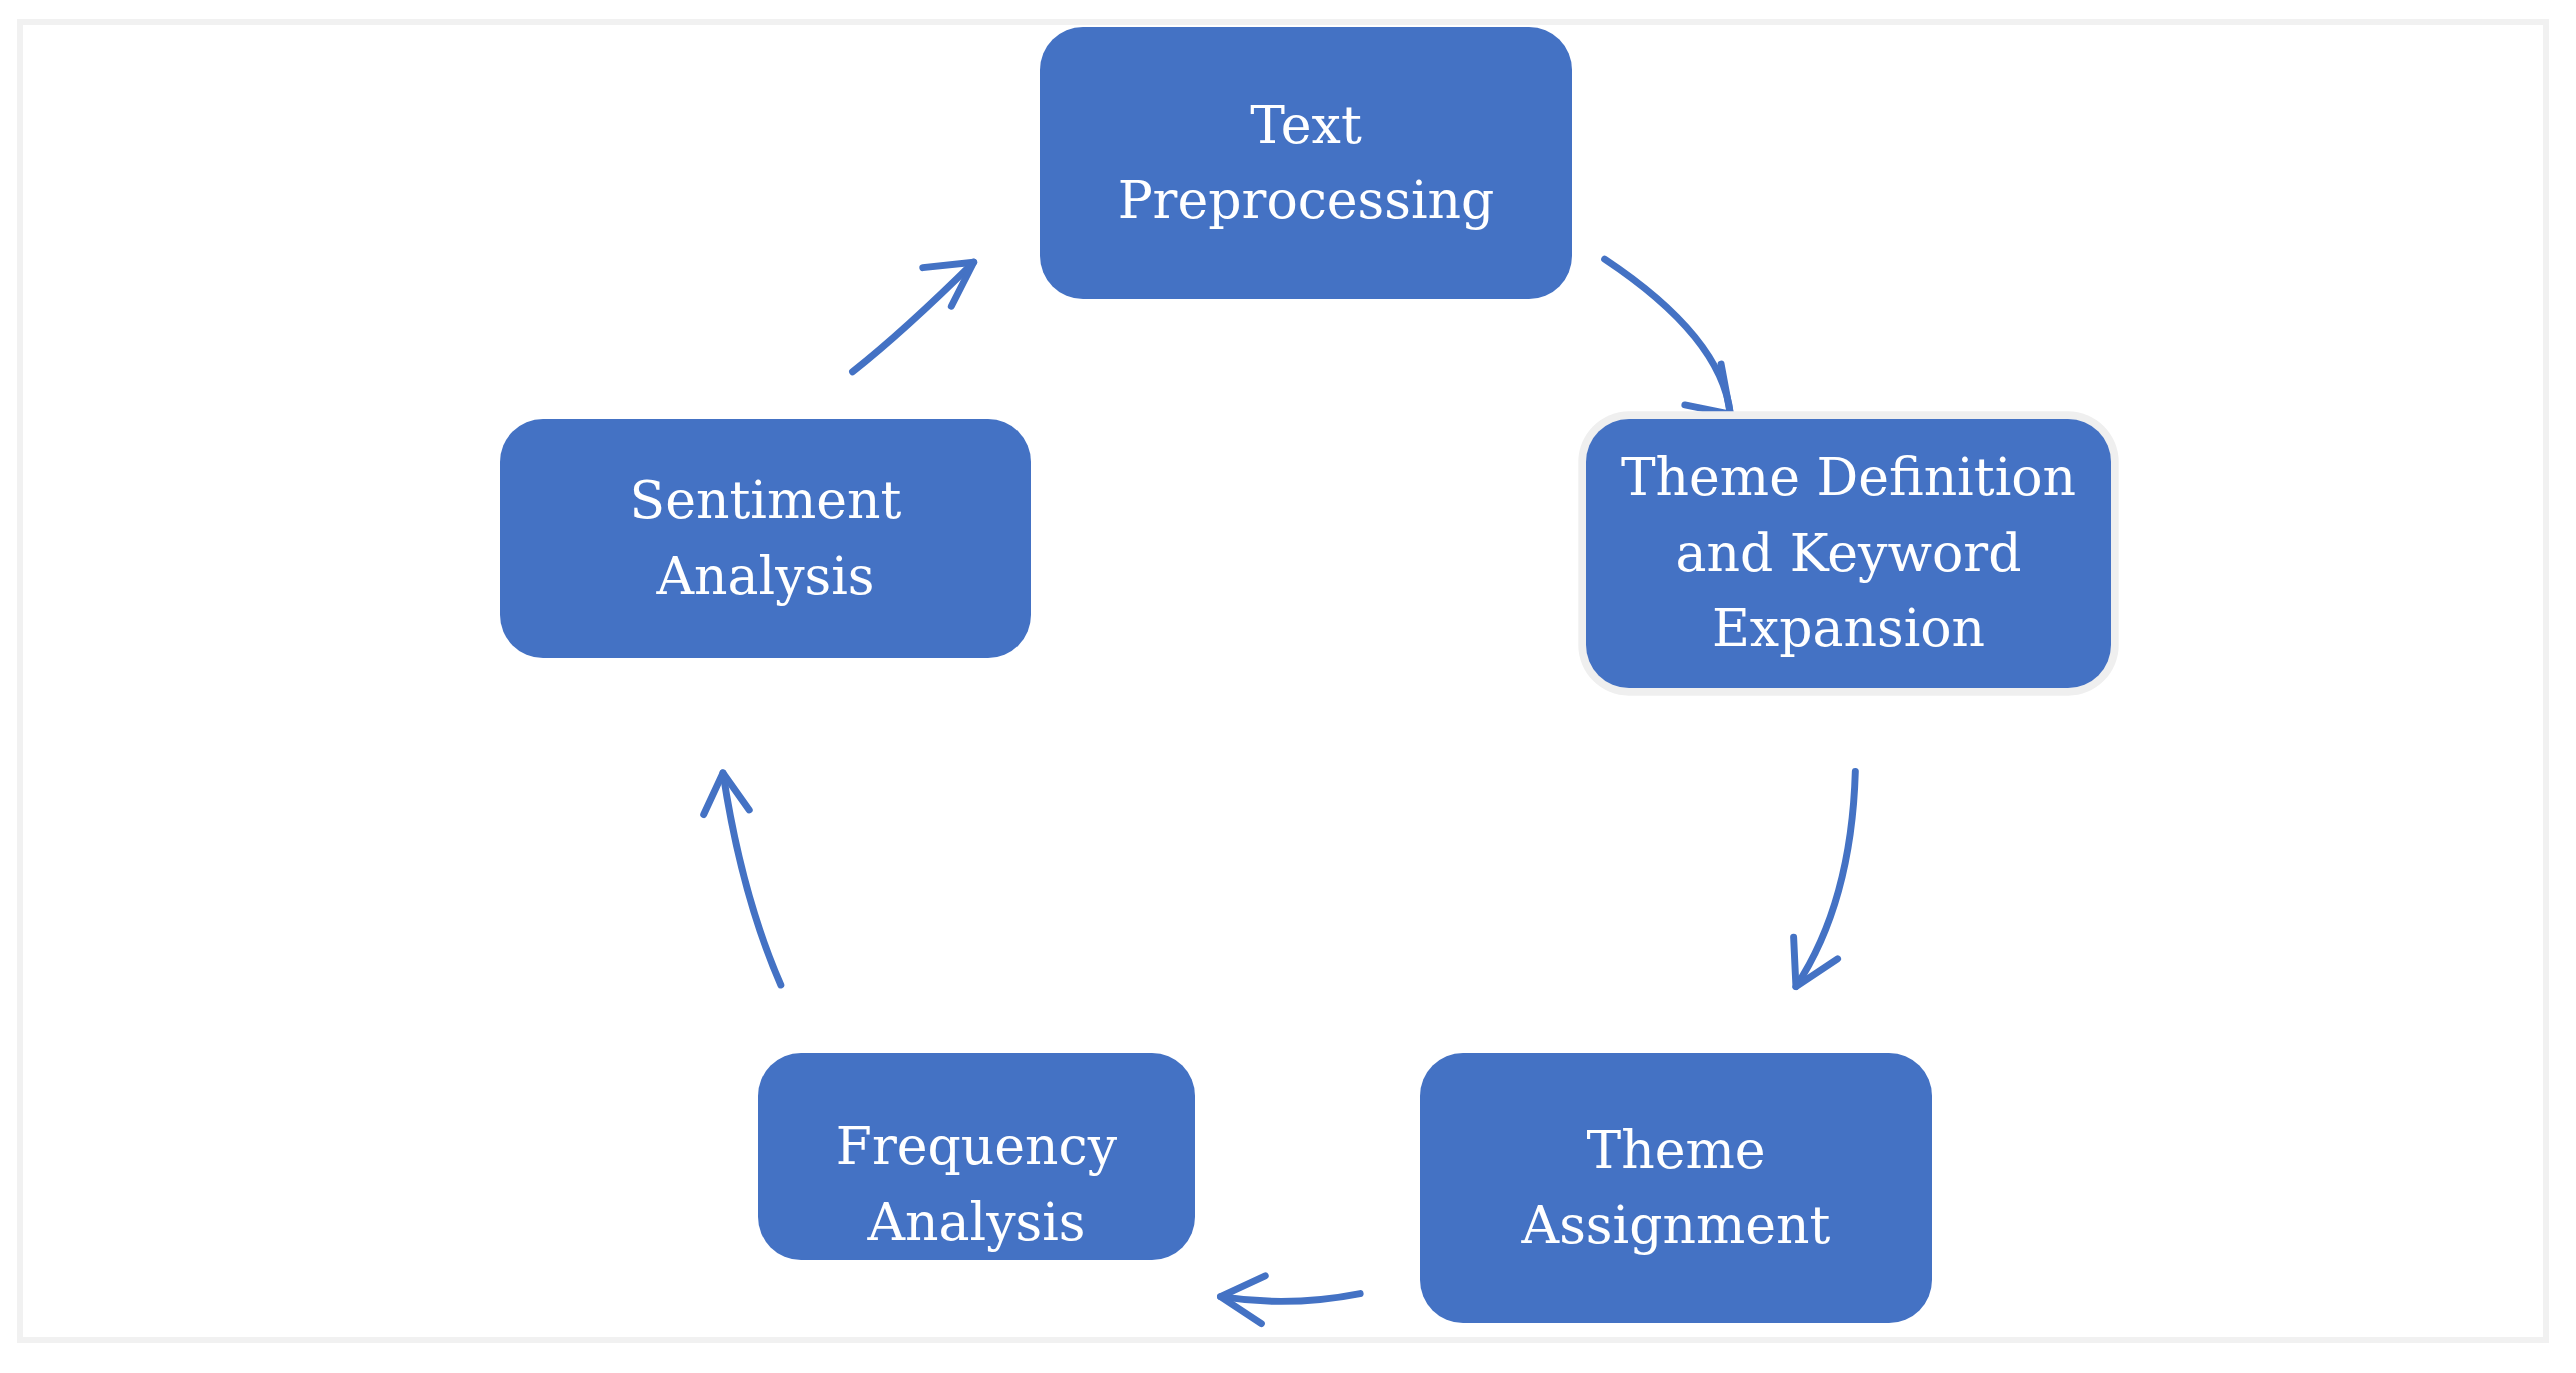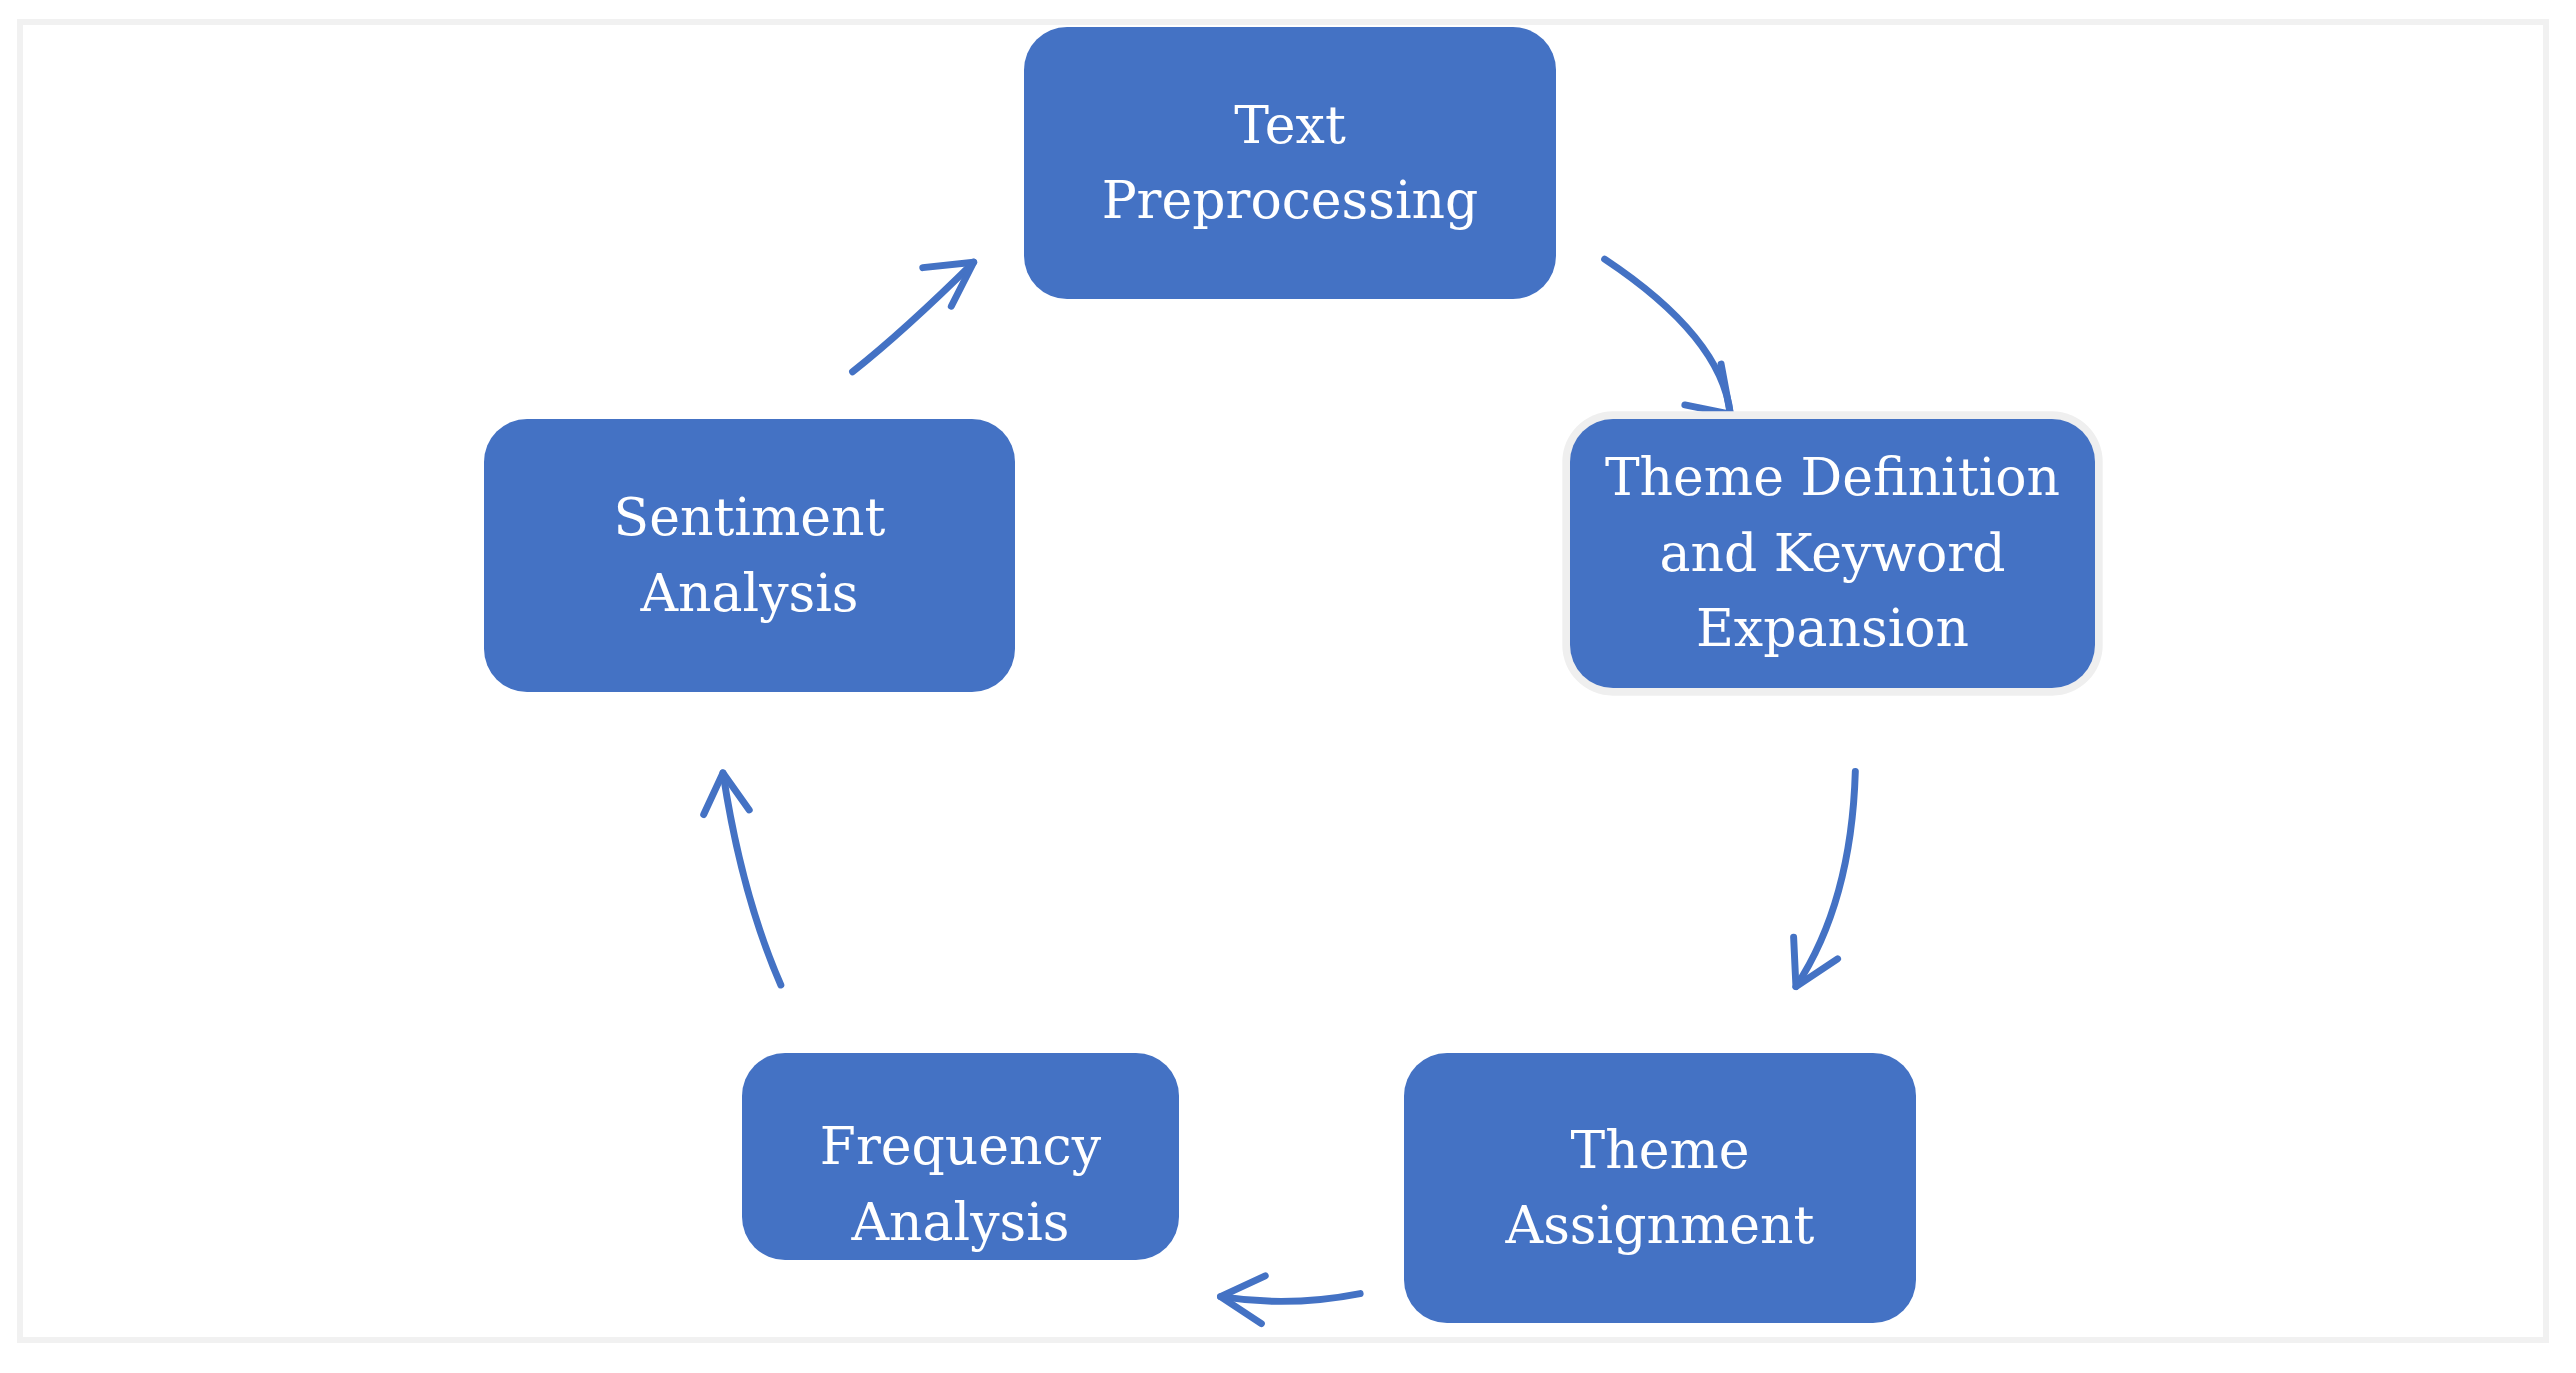--- a/index.html
+++ b/index.html
@@ -43,27 +43,28 @@
     background: #4472c4;
     border-radius: 43px;
     display: flex;
     align-items: center;
     justify-content: center;
     text-align: center;
     color: #ffffff;
     font-size: 52px;
     line-height: 1.45;
     white-space: pre-line;
+    margin-left: 16px;
   }
   .n-text        { left: 1024px; top: 27px;   width: 532px; height: 272px; }
   .n-themedef    { left: 1570px; top: 419px;  width: 525px; height: 269px;
                    box-shadow: 0 0 0 7.7px #efefef; }
   .n-themeassign { left: 1404px; top: 1053px; width: 512px; height: 270px; }
   .n-freq        { left: 742px;  top: 1053px; width: 437px; height: 207px; align-items: flex-end; }
-  .n-sentiment   { left: 484px;  top: 419px;  width: 531px; height: 273px; }
+  .n-sentiment   { left: 484px;  top: 419px;  width: 531px; height: 239px; }
 </style>
 </head>
 <body>
 
 <div class="canvas">
 
   <div class="frame"></div>
 
   <svg class="arrows" viewBox="0 0 3339 1780" xmlns="http://www.w3.org/2000/svg">
 

